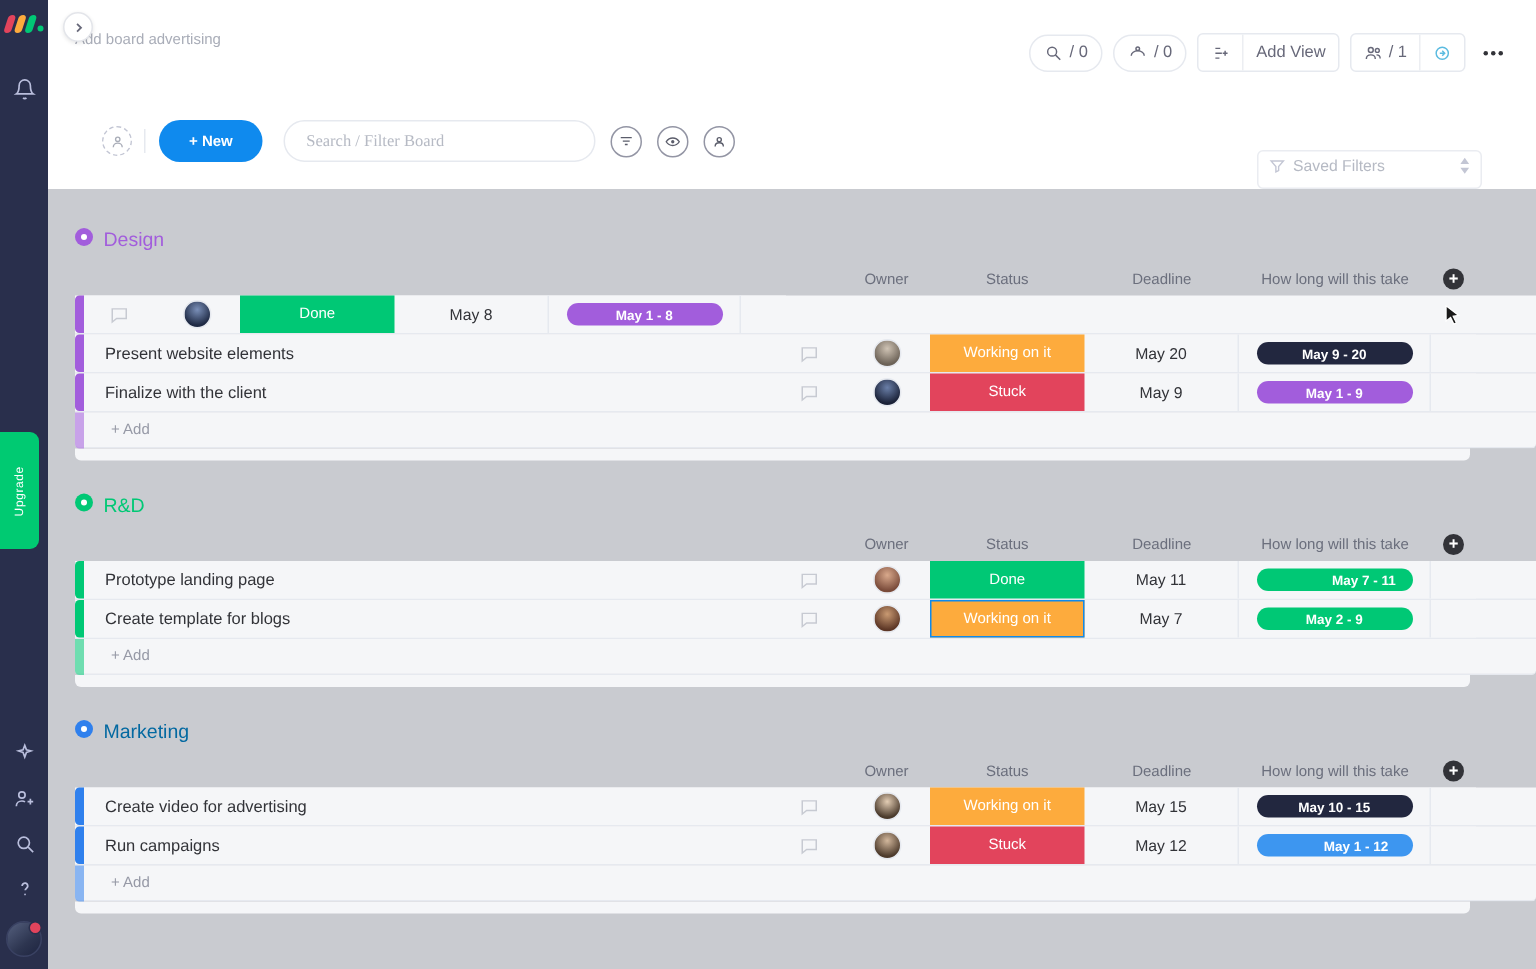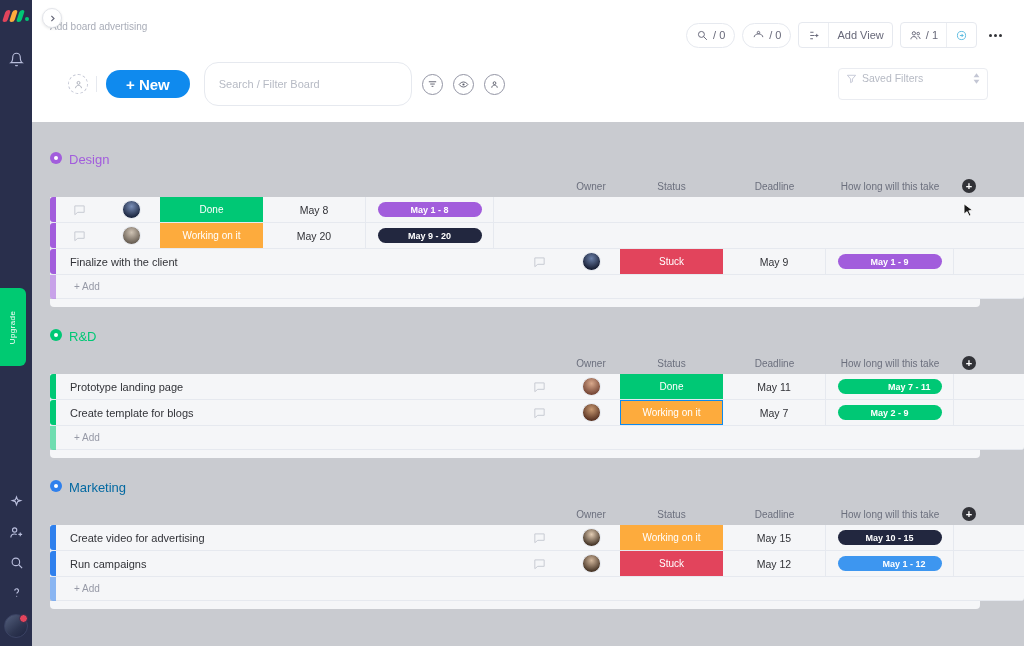--- a/index.html
+++ b/index.html
@@ -119,45 +119,45 @@
   }
   .tb-person {
     width: 20px; height: 20px; border-radius: 50%;
     border: 1px dashed #c3c6d4; color: #a9adb8;
     display: flex; align-items: center; justify-content: center;
   }
   .tb-person svg { width: 11px; height: 11px; }
   .tb-divider { width: 1px; height: 16px; background: #e6e9ef; margin: 0 9px 0 8px; }
   .btn-new {
     height: 28px; padding: 0 20px; border: none; border-radius: 14px;
-    background: #0f8aee; color: #fff; font-size: 15px; font-weight: bold;
+    background: #0f8aee; color: #fff; font-size: 10px; font-weight: bold;
     font-family: inherit; display: flex; align-items: center; gap: 3px;
   }
   .search-box {
-    margin-left: 14px; width: 208px; height: 44px;
+    margin-left: 14px; width: 208px; height: 28px;
     border: 1px solid #e6e9ef; border-radius: 14px; background: #fff;
-    display: flex; align-items: center; padding: 0 14px;
+    display: flex; align-items: center; padding: 0 14px; font-family: Liberation Serif, serif;
   }
   .search-box input {
     border: none; outline: none; width: 100%;
     font-size: 11px; color: #676879; font-family: inherit; background: transparent;
   }
   .search-box input::placeholder { color: #b6bac4; }
   .tb-circ {
     width: 21px; height: 21px; border-radius: 50%;
     border: 1.2px solid #9395a4; margin-left: 10px;
     display: flex; align-items: center; justify-content: center; color: #5b5d6b;
   }
   .tb-circ:first-of-type { margin-left: 14px; }
   .tb-circ svg { width: 11px; height: 11px; }
 
   .saved-filters {
     margin-left: auto; width: 150px; height: 26px;
     border: 1px solid #eaecf1; border-radius: 4px; background: #fff;
-    display: flex; align-items: flex-end; padding: 15px 7px; gap: 5px;
+    display: flex; align-items: flex-start; padding: 4px 7px; gap: 5px; margin-top: 38px;
   }
   .saved-filters .lbl { font-size: 10.5px; color: #b6bac4; }
   .saved-filters svg { width: 11px; height: 11px; color: #c3c6d4; }
   .sf-steppers { margin-left: auto; display: flex; flex-direction: column; gap: 1px; color: #9395a4; }
   .sf-steppers svg { width: 7px; height: 5px; }
 
   
   .canvas {
     position: absolute; left: 0; right: 0; top: 126px; bottom: 0;
     background: #c9cbd0; overflow: hidden; padding-left: 18px;
@@ -478,20 +478,21 @@
                 </span>
                 <span class="row-time">
                   <span class="tl-pill" style="background:#a25ddc">
                     <span>May 1 - 8</span>
                   </span>
                 </span>
                 <span class="row-tail"></span>
               </div>
               <div class="item-row">
                 <span class="bar-cell" style="background:#a25ddc"></span>
+                <span class="row-name">Present website elements</span>
                 <span class="row-chat">
                   <svg viewBox="0 0 24 24" fill="none" stroke="currentColor" stroke-width="1.7">
                     <path d="M4 5h16v11H9l-5 4z"></path>
                   </svg>
                 </span>
                 <span class="row-owner">
                   <span class="avatar-img" style="background:radial-gradient(circle at 50% 32%,#cfc3b4 0%,#6c6257 72%)"></span>
                 </span>
                 <span class="row-status" style="background:#fdab3d">
                   <span>Working on it</span>

